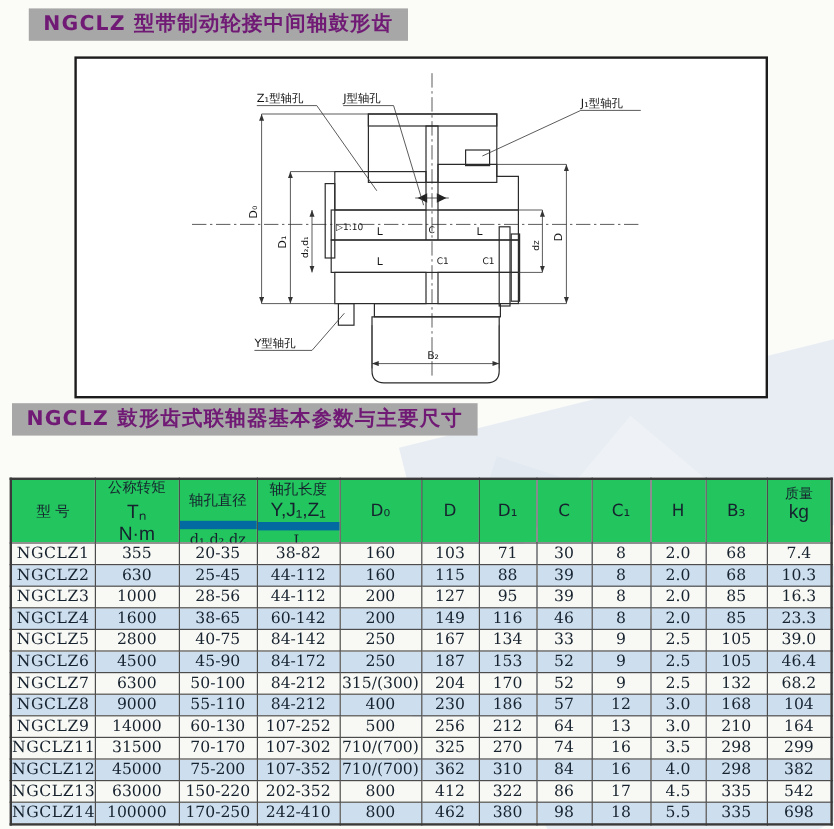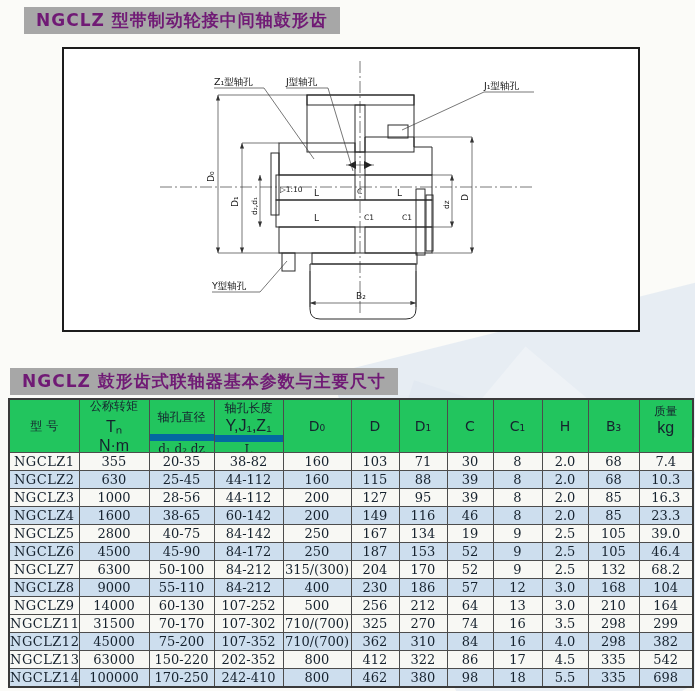--- a/index.html
+++ b/index.html
@@ -13,21 +13,21 @@
   .wm2{right:30px;top:420px;width:300px;height:270px;background:#e2e9f1;transform:rotate(18deg);}
   .wm3{right:-70px;top:540px;width:320px;height:180px;background:#eaeff4;transform:rotate(-28deg);}
   .wm4{right:160px;top:350px;width:120px;height:300px;background:#eef2f6;transform:rotate(40deg);}
 
   .title-bar{
     position:absolute;z-index:2;background:#a7a7a7;color:#701a75;
     font-weight:bold;font-size:17px;line-height:27px;height:27px;
     padding:0 12px;white-space:nowrap;letter-spacing:1px;
   }
   .title1{left:24px;top:7px;min-width:265px;}
-  .title2{left:10px;top:368px;min-width:340px;}
+  .title2{left:10px;top:336px;min-width:340px;}
 
   .diagram-box{
     position:absolute;z-index:2;left:62px;top:47px;width:574px;height:281px;
     border:2px solid #1c1c1c;background:#ffffff;
   }
   svg .ln{stroke:#2b2b2b;stroke-width:1;fill:none;}
   svg .thin{stroke:#3c3c3c;stroke-width:0.7;fill:none;}
   svg .cl{stroke:#555;stroke-width:0.8;fill:none;stroke-dasharray:12 3 2 3;}
   svg text{fill:#161616;}
   svg .lbl{font-family:"DejaVu Sans",sans-serif;font-size:9.5px;}
@@ -317,21 +317,21 @@
         <td>23.3</td>
       </tr>
       <tr>
         <td class="model">NGCLZ5</td>
         <td>2800</td>
         <td>40-75</td>
         <td>84-142</td>
         <td>250</td>
         <td>167</td>
         <td>134</td>
-        <td>19</td>
+        <td>33</td>
         <td>9</td>
         <td>2.5</td>
         <td>105</td>
         <td>39.0</td>
       </tr>
       <tr class="alt">
         <td class="model">NGCLZ6</td>
         <td>4500</td>
         <td>45-90</td>
         <td>84-172</td>

